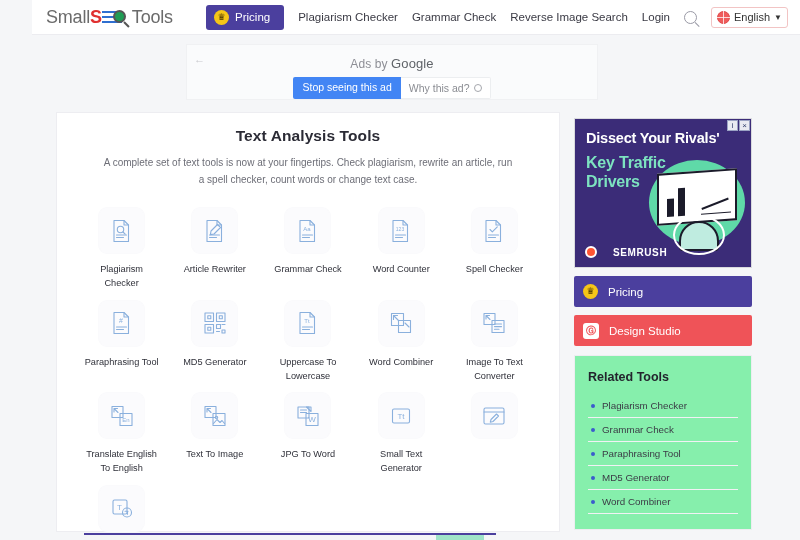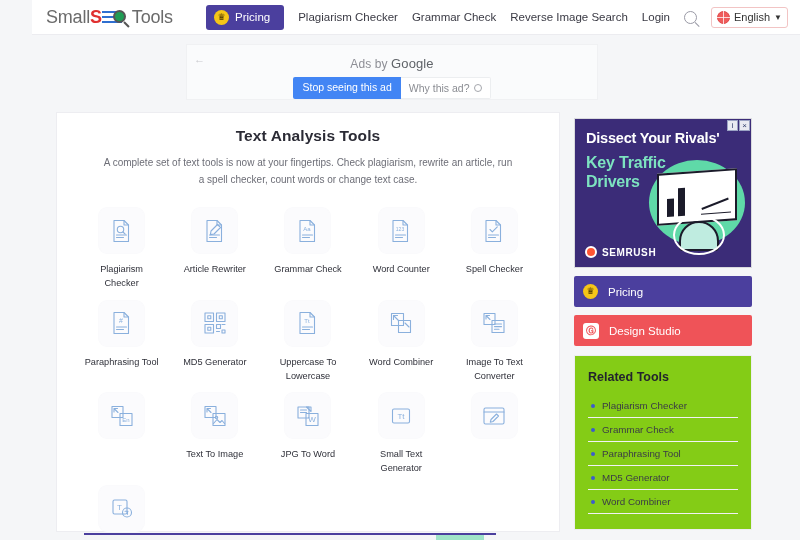--- a/index.html
+++ b/index.html
@@ -243,21 +243,21 @@
     background: #bfece0; border: 2px solid #1b1b2a;
     border-radius: 20px 20px 4px 4px;
   }
   .ad-ring {
     position: absolute; right: 26px; bottom: 12px;
     width: 52px; height: 40px; border: 2.5px solid #ffffff;
     border-radius: 50%;
   }
   .ad-logo {
     position: absolute; left: 10px; bottom: 9px;
-    display: flex; align-items: center; gap: 5px;
+    display: flex; align-items: center; gap: 16px;
   }
   .ad-logo-dot {
     width: 12px; height: 12px; border-radius: 50%;
     background: #ff5533; border: 2px solid #fff;
   }
   .ad-logo-txt { color: #fff; font-size: 10px; font-weight: bold; letter-spacing: .6px; }
 
   .side-btn {
     height: 31px; margin-top: 8px;
     display: flex; align-items: center; gap: 10px;
@@ -269,21 +269,21 @@
   .side-design { background: #ef5358; }
   .dsq {
     width: 16px; height: 16px; background: #fff;
     border-radius: 3px;
     color: #ef5358; font-size: 10px; font-weight: bold;
     display: flex; align-items: center; justify-content: center;
   }
 
   .related {
     margin-top: 9px;
-    background: #84cc16;
+    background: #86efac;
     border: 1px solid #ededf1;
     padding: 14px 13px 4px;
     height: 175px;
     overflow: hidden;
   }
   .related-title {
     font-size: 12.5px; font-weight: bold; color: #23242d;
     margin-bottom: 10px;
   }
   .rel-item {
@@ -479,20 +479,21 @@
       </div>
       <div class="tool">
         <div class="tool-icon-box">
           <svg width="26" height="26" viewBox="0 0 26 26" fill="none" stroke="#8ab0dd" stroke-width="1.1" stroke-linecap="round" stroke-linejoin="round">
             <rect x="3" y="3.5" width="11" height="11"></rect>
             <path d="M5 5.5l4 4M5 5.5v3.5M5 5.5h3.5"></path>
             <rect x="11" y="10.5" width="12" height="12"></rect>
             <text x="17" y="18.5" font-size="6" fill="#8ab0dd" stroke="none" text-anchor="middle" font-family="Liberation Sans">En</text>
           </svg>
         </div>
+        <div class="tool-label">Translate English To English</div>
       </div>
       <div class="tool">
         <div class="tool-icon-box">
           <svg width="26" height="26" viewBox="0 0 26 26" fill="none" stroke="#8ab0dd" stroke-width="1.1" stroke-linecap="round" stroke-linejoin="round">
             <rect x="3" y="3.5" width="11" height="11"></rect>
             <path d="M5 5.5l4 4M5 5.5v3.5M5 5.5h3.5"></path>
             <rect x="11" y="10.5" width="12" height="12"></rect>
             <circle cx="14.5" cy="14.5" r="1.2"></circle>
             <path d="M11.5 20.5l3.5-4 3 3 2-2 2.5 3"></path>
           </svg>

